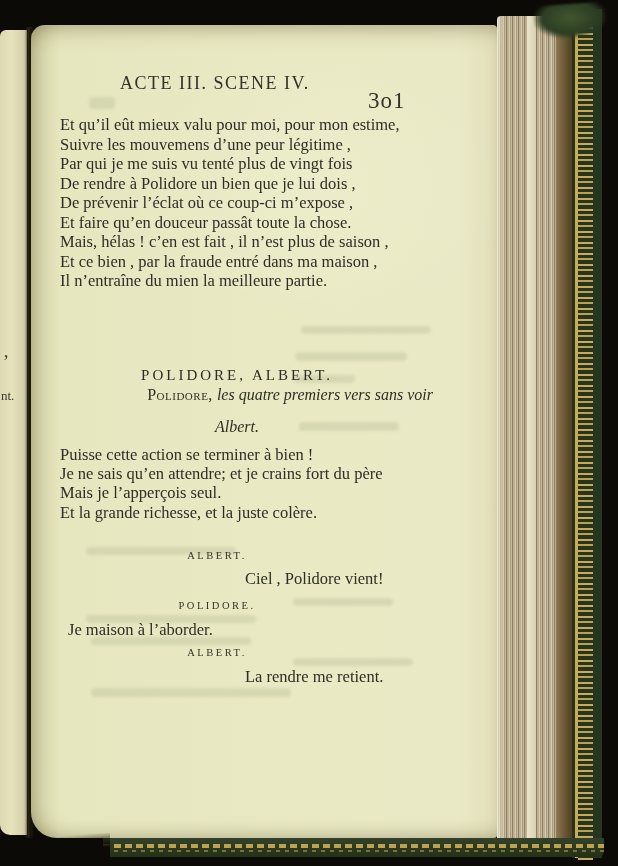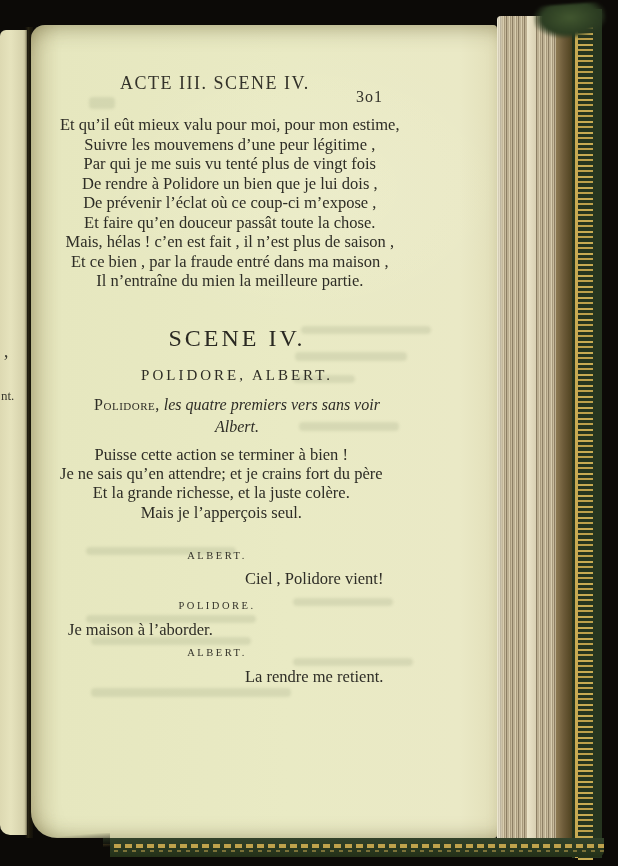--- a/index.html
+++ b/index.html
@@ -32,33 +32,33 @@
       radial-gradient(ellipse 300px 200px at 60% 20%, rgba(255,255,240,0.12), rgba(0,0,0,0) 70%),
       linear-gradient(90deg,#dcd9ae 0%,#e6e7bf 6%,#e9eac4 55%,#eae9c6 92%,#e2dfb9 100%);
     border-radius:14px 4px 3px 26px;
     box-shadow: inset 0 16px 22px -14px rgba(95,85,40,0.45),
                 inset 0 -14px 20px -14px rgba(95,85,40,0.4),
                 inset 18px 0 26px -16px rgba(90,80,40,0.35);
     color:#2e2d26;
   }
   .abs { position:absolute; white-space:nowrap; }
   .header-title { left:89px; top:48px; font-size:18px; letter-spacing:1.5px; color:#33322a; }
-  .page-number { left:325px; top:63px; font-size:16px; letter-spacing:1px; color:#33322a; }
+  .page-number { left:337px; top:63px; font-size:23px; letter-spacing:1px; color:#33322a; }
 
   .verse { position:absolute; left:29px; font-size:16.5px; color:#2e2d26; }
-  .verse .vline { height:19.5px; line-height:19.5px; white-space:nowrap;text-align:center; }
+  .verse .vline { height:19.5px; line-height:19.5px; white-space:nowrap; }
   .verse1 { top:90px; }
   .verse2 { top:420px; }
   .verse2 .vline { height:19.2px; line-height:19.2px; }
 
   .center-w { position:absolute; left:10px; width:392px; text-align:center; white-space:nowrap; }
   .center-s { position:absolute; left:0px; width:372px; text-align:center; white-space:nowrap; }
   .scene-heading { top:300px; font-size:24px; letter-spacing:3px; color:#2a2922; }
   .characters-line { top:342px; font-size:15px; letter-spacing:3px; color:#2c2b24; }
-  .stage-dir1 { top:371px; font-size:16px; font-style:italic; }
+  .stage-dir1 { top:361px; font-size:16px; font-style:italic;text-align:right; }
   .stage-dir1 .sc { font-style:normal; font-variant:small-caps; letter-spacing:0.5px; }
   .stage-dir2 { top:393px; font-size:16px; font-style:italic; }
 
   .speaker { font-size:10.5px; letter-spacing:2.5px; color:#34332b; }
   .sp1 { top:525px; } .sp2 { top:575px; } .sp3 { top:622px; }
   .dline { font-size:16.5px; color:#2e2d26; }
   .d1 { left:214px; top:544px; }
   .d2 { left:37px;  top:595px; }
   .d3 { left:214px; top:642px; }
 
@@ -148,31 +148,30 @@
       <div class="vline">Suivre les mouvemens d’une peur légitime ,</div>
       <div class="vline">Par qui je me suis vu tenté plus de vingt fois</div>
       <div class="vline">De rendre à Polidore un bien que je lui dois ,</div>
       <div class="vline">De prévenir l’éclat où ce coup-ci m’expose ,</div>
       <div class="vline">Et faire qu’en douceur passât toute la chose.</div>
       <div class="vline">Mais, hélas ! c’en est fait , il n’est plus de saison ,</div>
       <div class="vline">Et ce bien , par la fraude entré dans ma maison ,</div>
       <div class="vline">Il n’entraîne du mien la meilleure partie.</div>
     </div>
 
-    <div class="center-w scene-heading">SCENE IV.</div>
     <div class="center-w characters-line">POLIDORE, ALBERT.</div>
 
     <div class="center-w stage-dir1"><span class="sc">Polidore,</span> <span>les quatre premiers vers sans voir</span></div>
     <div class="center-w stage-dir2">Albert.</div>
 
     <div class="verse verse2">
       <div class="vline">Puisse cette action se terminer à bien !</div>
       <div class="vline">Je ne sais qu’en attendre; et je crains fort du père</div>
+      <div class="vline">Mais je l’apperçois seul.</div>
       <div class="vline">Et la grande richesse, et la juste colère.</div>
-      <div class="vline">Mais je l’apperçois seul.</div>
     </div>
 
     <div class="center-s speaker sp1">ALBERT.</div>
     <div class="abs dline d1">Ciel , Polidore vient!</div>
 
     <div class="center-s speaker sp2">POLIDORE.</div>
     <div class="abs dline d2">Je maison à l’aborder.</div>
 
     <div class="center-s speaker sp3">ALBERT.</div>
     <div class="abs dline d3">La rendre me retient.</div>

